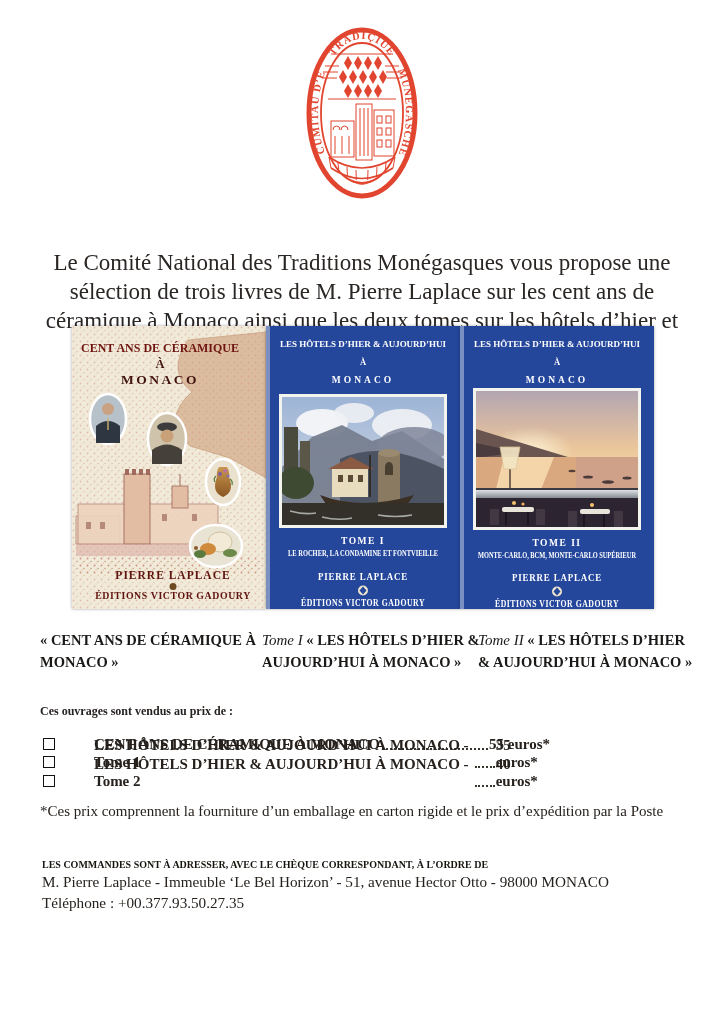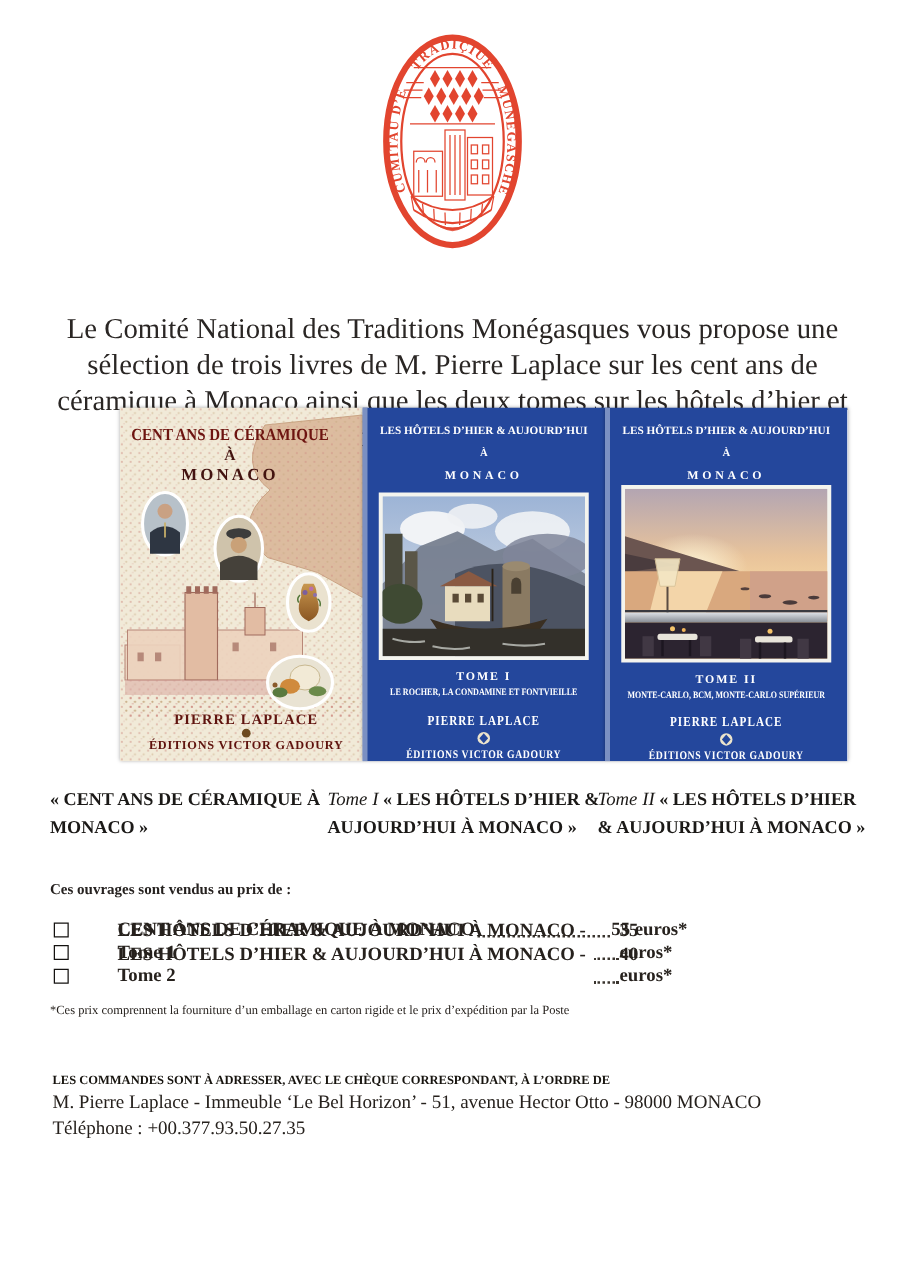--- a/index.html
+++ b/index.html
@@ -7,37 +7,37 @@
         font-family:"Liberation Serif", serif;color:#262220;overflow:hidden;}
 
   
   .seal{position:absolute;left:306px;top:26px;width:112px;height:174px;}
 
   
   .intro{position:absolute;left:40px;top:226px;width:644px;text-align:center;
          font-size:23px;line-height:1.26;color:#2a2624;}
 
   
-  .covers{position:absolute;left:48px;top:326px;width:630px;display:flex;justify-content:flex-end;}
+  .covers{position:absolute;left:48px;top:326px;width:630px;display:flex;justify-content:center;}
   .cover{width:194px;height:283px;box-shadow:0 0 3px rgba(0,0,0,.35);}
   .st{font-family:"Liberation Serif",serif;font-weight:bold;}
 
   
   .caption{position:absolute;top:630px;width:222px;font-size:14.5px;font-weight:bold;
            line-height:1.45;color:#1b1917;}
   .cap1{left:40px}.cap2{left:262px}.cap3{left:478px}
   .tome-prefix{font-style:italic;font-weight:normal;font-size:15px;}
 
   
   .price-head{position:absolute;left:40px;top:704px;font-weight:bold;font-size:12px;}
   .price-list{position:absolute;left:43px;top:734px;width:507px;font-weight:bold;}
   .price-row{display:flex;align-items:flex-end;height:18.6px;font-size:15px;color:#26211d;}
   .cbx{width:10px;height:10px;border:1.7px solid #141210;margin:0 39px 3px 0;flex:none;background:#fff;}
   .leader{flex:1;border-bottom:2px dotted #3a342e;margin:0 1px 3px 2px;min-width:20px;}
-  .footnote{position:absolute;left:40px;top:803px;width:640px;font-size:10px;color:#26211d;}
+  .footnote{position:absolute;left:40px;top:803px;width:640px;font-size:15px;color:#26211d;}
 
   
   .orders{position:absolute;left:42px;top:859px;width:650px;}
   .orders-head{font-weight:bold;font-size:10px;color:#17140f;}
   .orders-line{font-size:15.2px;margin-top:3px;color:#26211d;}
 </style>
 </head>
 <body>
 
 <div class="page">

